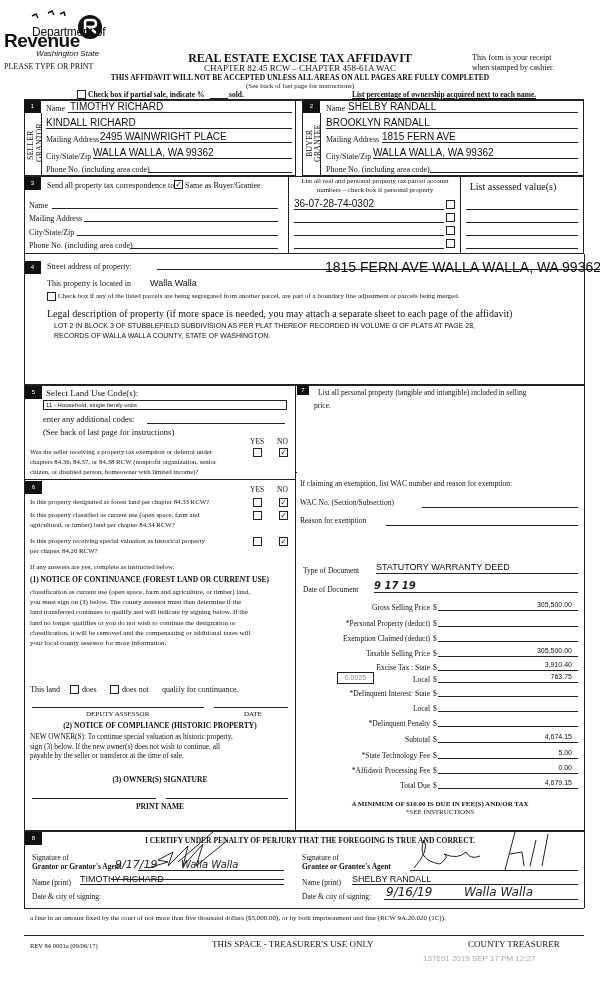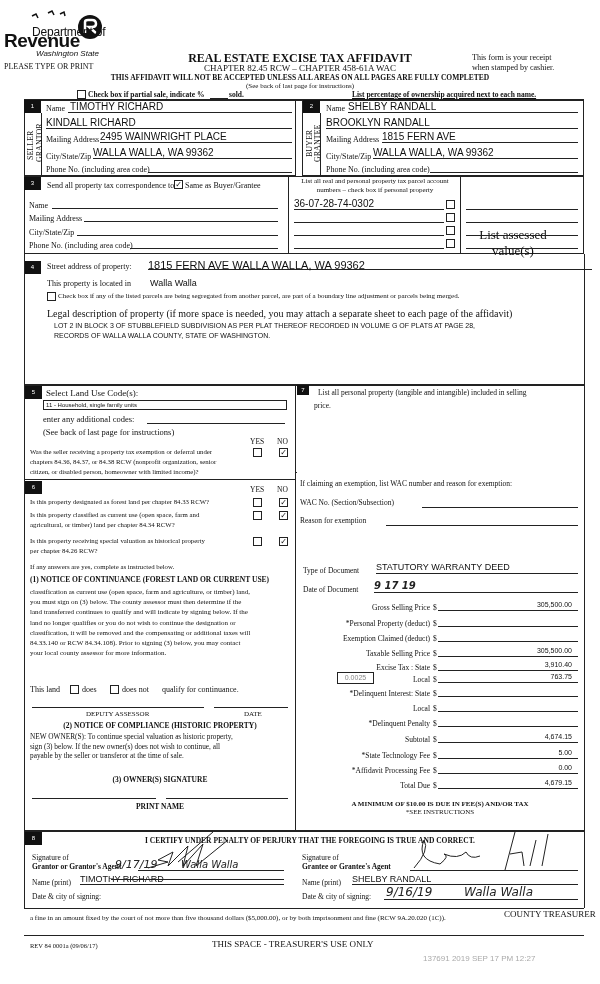--- a/index.html
+++ b/index.html
@@ -97,21 +97,21 @@
 <div class="abs serif lbl" style="left:29px;top:214px;">Mailing Address</div>
 <div class="line" style="left:84px;top:212px;width:194px;height:10px;"></div>
 <div class="abs serif lbl" style="left:29px;top:228px;">City/State/Zip</div>
 <div class="line" style="left:77px;top:226px;width:201px;height:10px;"></div>
 <div class="abs serif lbl" style="left:29px;top:241px;">Phone No. (including area code)</div>
 <div class="line" style="left:130px;top:239px;width:148px;height:10px;"></div>
 
 <div class="vline" style="left:288px;top:176px;height:78px;"></div>
 <div class="abs serif center" style="left:290px;top:177px;width:170px;font-size:7px;line-height:9px;">List all real and personal property tax parcel account numbers – check box if personal property</div>
 <div class="vline" style="left:460px;top:176px;height:78px;"></div>
-<div class="abs serif center" style="left:462px;top:181px;width:102px;font-size:13px;margin-top:46px;">List assessed value(s)</div>
+<div class="abs serif center" style="left:462px;top:181px;width:102px;font-size:10px;">List assessed value(s)</div>
 
 <div>
   <div class="line fill" style="left:294px;top:198px;width:150px;height:12px;">36-07-28-74-0302</div>
   <div class="cb" style="left:446px;top:200px;"></div>
   <div class="line" style="left:466px;top:199px;width:112px;height:11px;"></div>
 </div>
 <div>
   <div class="line fill" style="left:294px;top:211px;width:150px;height:12px;"></div>
   <div class="cb" style="left:446px;top:213px;"></div>
   <div class="line" style="left:466px;top:212px;width:112px;height:11px;"></div>
@@ -122,21 +122,21 @@
   <div class="line" style="left:466px;top:225px;width:112px;height:11px;"></div>
 </div>
 <div>
   <div class="line fill" style="left:294px;top:237px;width:150px;height:12px;"></div>
   <div class="cb" style="left:446px;top:239px;"></div>
   <div class="line" style="left:466px;top:238px;width:112px;height:11px;"></div>
 </div>
 
 <div class="numtag" style="left:24px;top:261px;width:17px;height:13px;line-height:13px;">4</div>
 <div class="abs serif lbl" style="left:47px;top:262px;">Street address of property:</div>
-<div class="line sans" style="left:148px;top:259px;width:444px;height:11px;font-size:11px;">1815 FERN AVE WALLA WALLA, WA 99362</div>
+<div class="line sans" style="left:157px;top:259px;width:444px;height:11px;font-size:14px;text-align:right;">1815 FERN AVE WALLA WALLA, WA 99362</div>
 <div class="abs serif lbl" style="left:47px;top:279px;">This property is located in</div>
 <div class="abs sans" style="left:150px;top:278px;font-size:9px;">Walla Walla</div>
 <div class="cb" style="left:47px;top:292px;"></div>
 <div class="abs serif" style="left:58px;top:292px;font-size:7px;">Check box if any of the listed parcels are being segregated from another parcel, are part of a boundary line adjustment or parcels being merged.</div>
 <div class="abs serif" style="left:47px;top:308px;font-size:10px;">Legal description of property (if more space is needed, you may attach a separate sheet to each page of the affidavit)</div>
 <div class="abs sans" style="left:54px;top:322px;font-size:7px;">LOT 2 IN BLOCK 3 OF STUBBLEFIELD SUBDIVISION AS PER PLAT THEREOF RECORDED IN VOLUME G OF PLATS AT PAGE 28,</div>
 <div class="abs sans" style="left:54px;top:332px;font-size:7px;">RECORDS OF WALLA WALLA COUNTY, STATE OF WASHINGTON.</div>
 
 <div class="vline" style="left:24px;top:254px;height:130px;"></div>
 <div class="vline" style="left:584px;top:254px;height:130px;"></div>
@@ -185,21 +185,20 @@
 
 <div class="abs serif" style="left:30px;top:563px;font-size:6.8px;">If any answers are yes, complete as instructed below.</div>
 <div class="abs serif bold" style="left:30px;top:575px;font-size:7.5px;">(1) NOTICE OF CONTINUANCE (FOREST LAND OR CURRENT USE)</div>
 
 <div class="abs serif" style="left:30px;top:587px;font-size:7px;line-height:10.2px;width:262px;">
   <div>classification as current use (open space, farm and agriculture, or timber) land,</div>
   <div class="bold-first">you must sign on (3) below. The county assessor must then determine if the</div>
   <div>land transferred continues to qualify and will indicate by signing below. If the</div>
   <div>land no longer qualifies or you do not wish to continue the designation or</div>
   <div>classification, it will be removed and the compensating or additional taxes will</div>
-  <div>84.33.140 or RCW 84.34.108). Prior to signing (3) below, you may contact</div>
   <div>your local county assessor for more information.</div>
 </div>
 
 <div class="abs serif" style="left:30px;top:685px;font-size:8px;">This land</div>
 <div class="cb" style="left:70px;top:685px;"></div>
 <div class="abs serif" style="left:82px;top:685px;font-size:8px;">does</div>
 <div class="cb" style="left:110px;top:685px;"></div>
 <div class="abs serif" style="left:122px;top:685px;font-size:8px;">does not</div>
 <div class="abs serif" style="left:162px;top:685px;font-size:8px;">qualify for continuance.</div>
 
@@ -344,14 +343,14 @@
 <div class="vline" style="left:24px;top:830px;height:78px;"></div>
 <div class="vline" style="left:584px;top:830px;height:78px;"></div>
 <div class="hline" style="left:24px;top:908px;width:560px;"></div>
 
 <div class="abs serif" style="left:30px;top:913px;width:555px;font-size:7px;line-height:10px;">
   <div>a fine in an amount fixed by the court of not more than five thousand dollars ($5,000.00), or by both imprisonment and fine (RCW 9A.20.020 (1C)).</div>
 </div>
 <div class="hline" style="left:24px;top:935px;width:560px;"></div>
 <div class="abs serif" style="left:30px;top:942px;font-size:6.5px;">REV 84 0001a (09/06/17)</div>
 <div class="abs serif" style="left:212px;top:939px;font-size:9px;">THIS SPACE - TREASURER'S USE ONLY</div>
-<div class="abs serif" style="left:468px;top:909px;font-size:9px;margin-left:36px;">COUNTY TREASURER</div>
+<div class="abs serif" style="left:468px;top:939px;font-size:9px;">COUNTY TREASURER</div>
 <div class="abs sans" style="left:423px;top:954px;font-size:8px;color:#aaa;">137691 2019 SEP 17 PM 12:27</div>
 
 </body></html>

